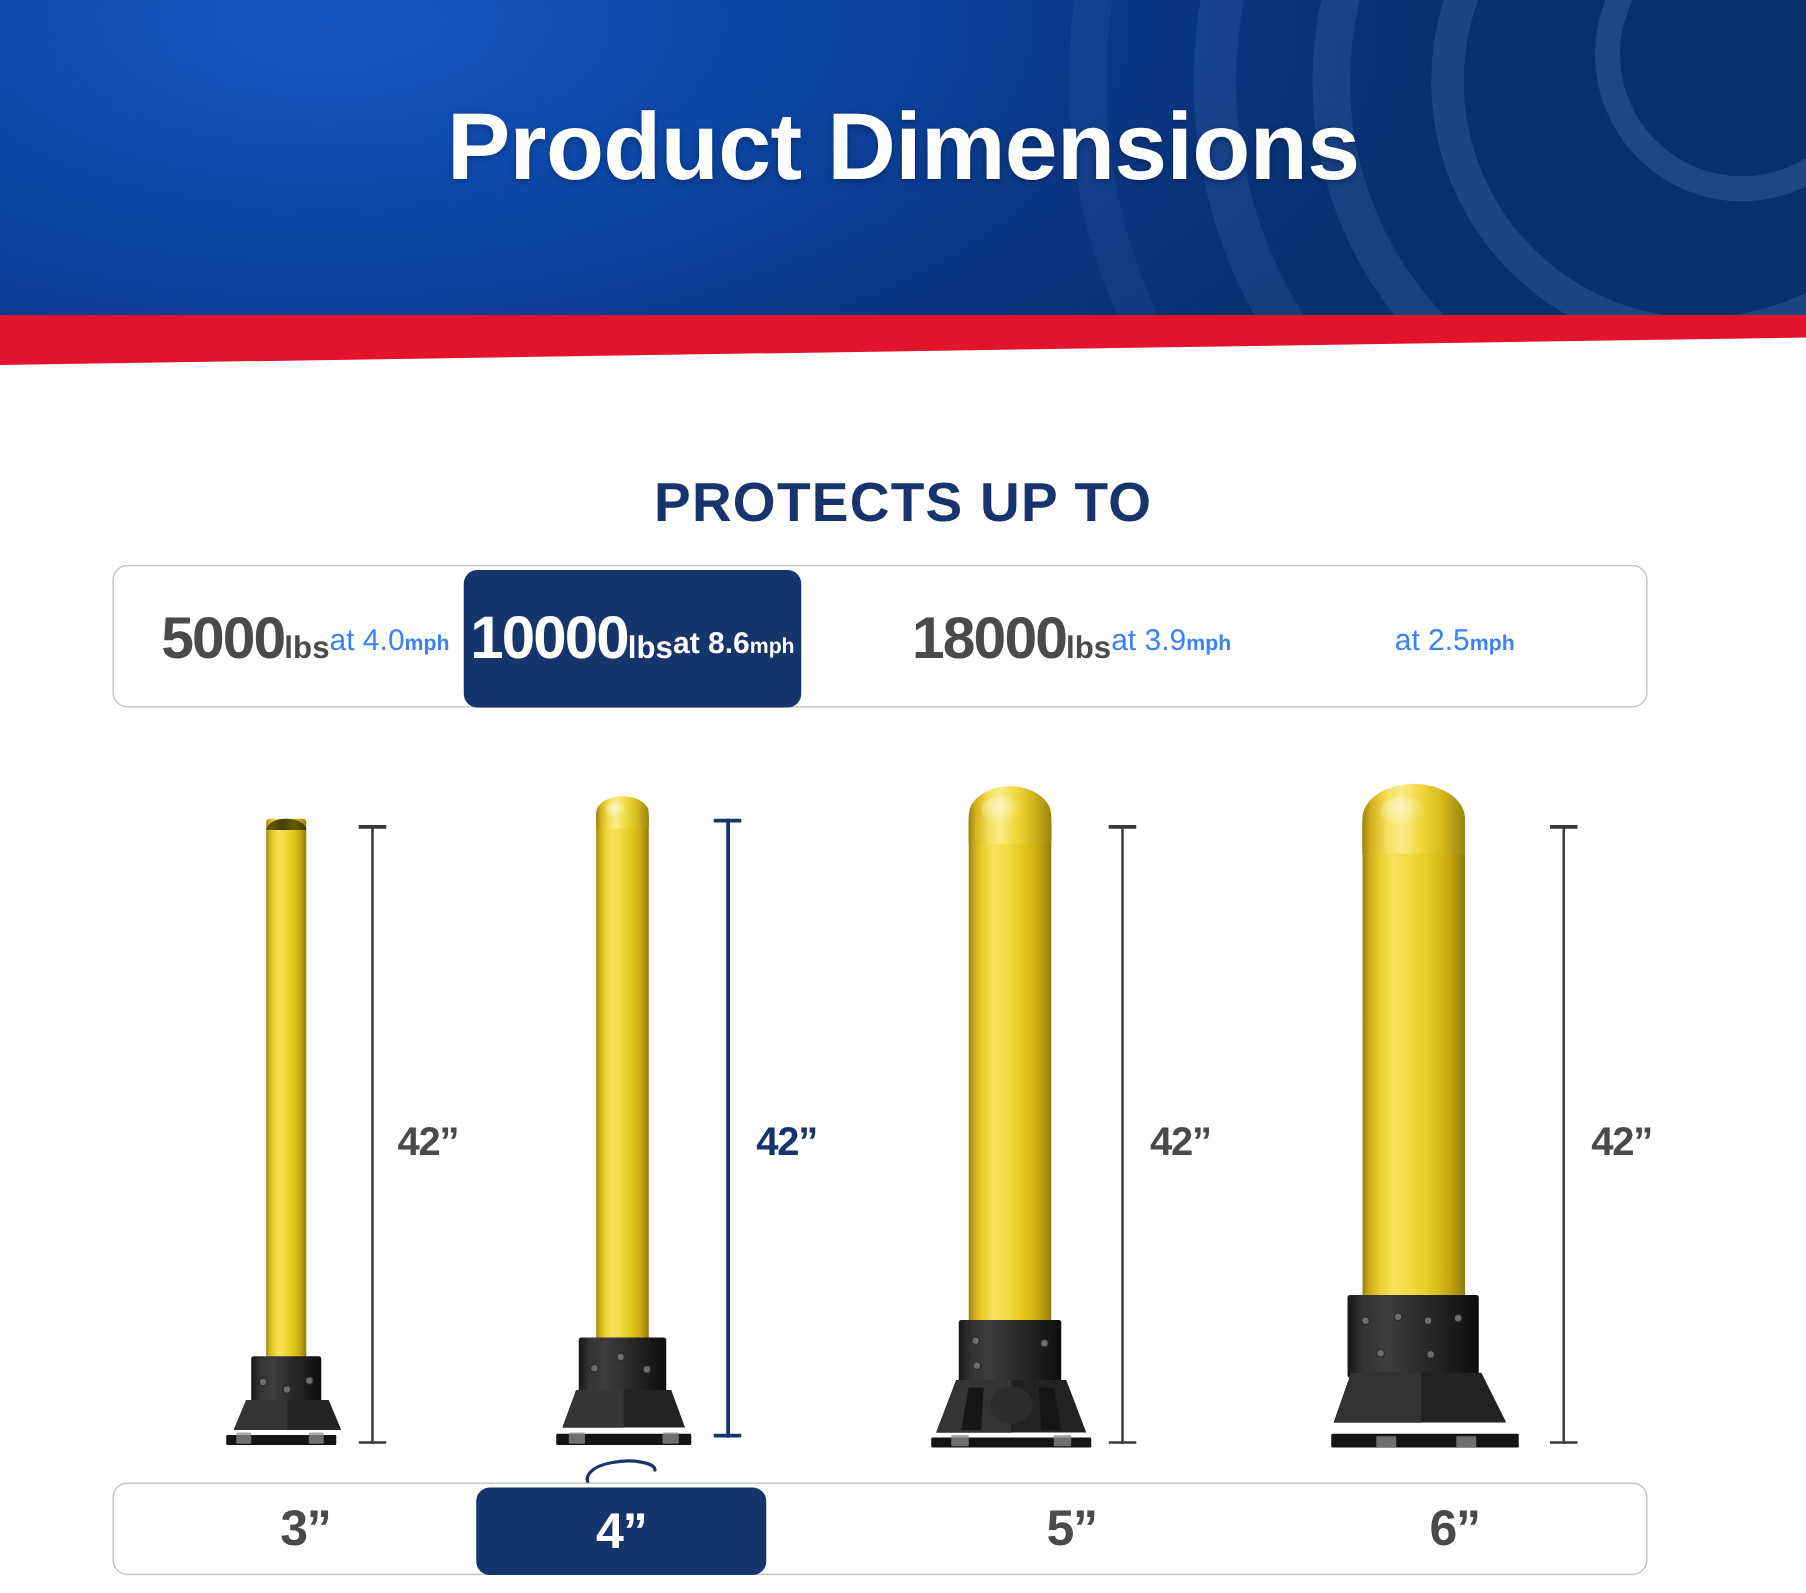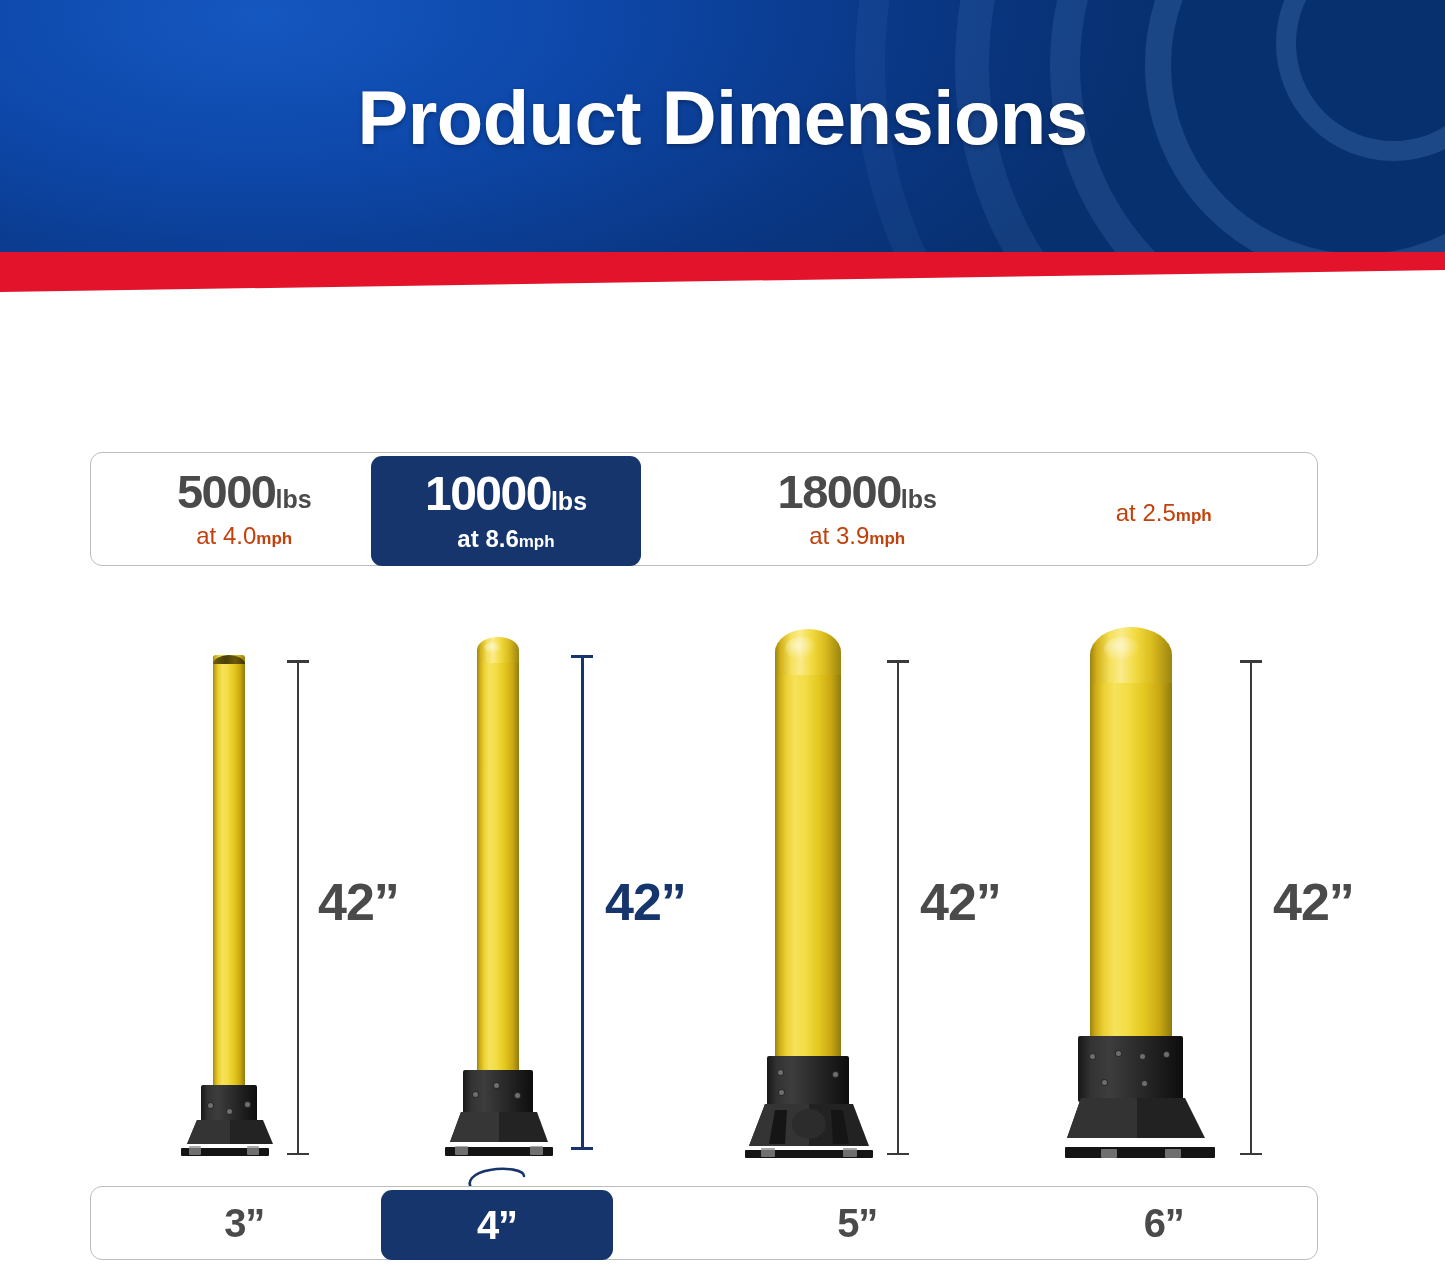--- a/index.html
+++ b/index.html
@@ -34,26 +34,26 @@
   
   .red-stripe { position:absolute; left:0; top:252px; width:1445px; height:48px; }
 
   
   .protects-title { position:absolute; left:0; right:0; top:378px; text-align:center;
     color:#16356c; font-size:44px; font-weight:700; letter-spacing:1px; }
 
   .spec-card { position:absolute; left:90px; top:452px; width:1228px; height:114px;
     border:1.6px solid #bdbdbd; border-radius:12px; background:#fff;
     display:flex; }
-  .spec-cell { flex:1; position:relative; display:flex; flex-direction:column;
+  .spec-cell { flex:1; position:relative; display:flex; flex-direction:row;
     align-items:center; justify-content:center; }
   .spec-cell .weight { font-size:47px; font-weight:700; color:#4a4a4a;
     letter-spacing:-1.5px; line-height:1; white-space:nowrap; }
   .spec-cell .weight .unit { font-size:25px; font-weight:700; letter-spacing:0; }
-  .spec-cell .speed { margin-top:7px; font-size:24px; font-weight:500; color:#c2410c;
+  .spec-cell .speed { margin-top:7px; font-size:24px; font-weight:500; color:#3b82f6;
     letter-spacing:0; white-space:nowrap; }
   .spec-cell .speed .unit { font-size:17px; font-weight:700; }
 
   .spec-cell.active { position:absolute; left:280px; top:3px; width:270px; height:110px;
     background:#16356c; border-radius:11px; flex:none; }
   .spec-cell.active .weight { color:#ffffff; font-size:48px; }
   .spec-cell.active .speed { color:#ffffff; font-weight:700; }
 
   
   .bollards { position:absolute; left:0; top:600px; width:1445px; height:560px; }
@@ -80,21 +80,21 @@
   .footpad { position:absolute; background:#141414; border-radius:1px; }
   .bolt { position:absolute; width:5px; height:5px; border-radius:50%;
     background:#6e6e6e; box-shadow:0 0 0 1px #2a2a2a; }
   .tab { position:absolute; height:9px; background:#8d8d8d; border-radius:1px; opacity:.75; }
 
   
   .dimline { position:absolute; width:2px; background:#3a3a3a; }
   .dimline.navy { background:#16356c; width:2.5px; }
   .dimcap { position:absolute; height:2.5px; width:22px; background:#3a3a3a; left:-10px; }
   .dimline.navy .dimcap { background:#16356c; height:3px; }
-  .dimlabel { position:absolute; font-size:52px; font-weight:700; color:#4a4a4a;
+  .dimlabel { position:absolute; font-size:32px; font-weight:700; color:#4a4a4a;
     letter-spacing:-1px; }
   .dimlabel.navy { color:#16356c; }
 
   .rotate-icon { position:absolute; }
 
   
   .diam-card { position:absolute; left:90px; top:1186px; width:1228px; height:74px;
     border:1.6px solid #bdbdbd; border-radius:12px; background:#fff; display:flex; }
   .diam-cell { flex:1; display:flex; align-items:center; justify-content:center;
     font-size:40px; font-weight:700; color:#4a4a4a; letter-spacing:-1px; }
@@ -113,20 +113,21 @@
     <div class="hdr-arc a2"></div>
     <div class="hdr-arc a3"></div>
     <div class="hdr-arc a5"></div>
     <div class="header-title">Product Dimensions</div>
   </div>
 
   <svg class="red-stripe" viewBox="0 0 1445 48" preserveAspectRatio="none">
     <polygon points="0,0 1445,0 1445,18 0,40" fill="#e3132b"></polygon>
   </svg>
 
+  <div class="protects-title">PROTECTS UP TO</div>
 
   <div class="spec-card">
 
     <div class="spec-cell">
       <div class="weight"><span>5000</span><span class="unit">lbs</span></div>
       <div class="speed"><span>at </span><span>4.0</span><span class="unit">mph</span></div>
     </div>
 
     <div class="spec-cell"></div>
 

